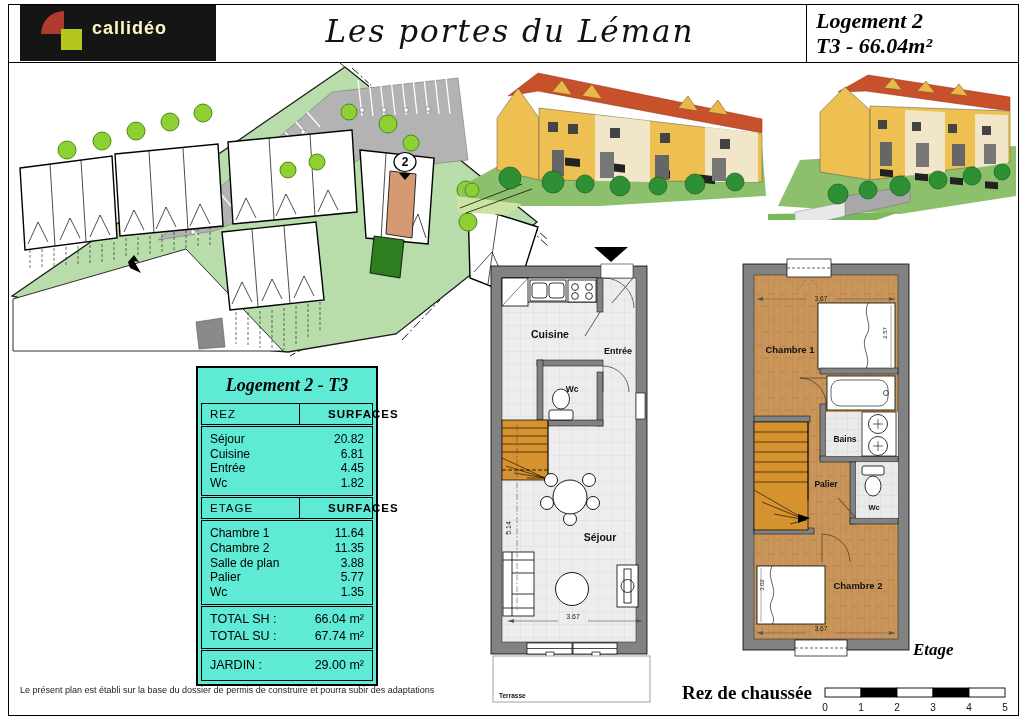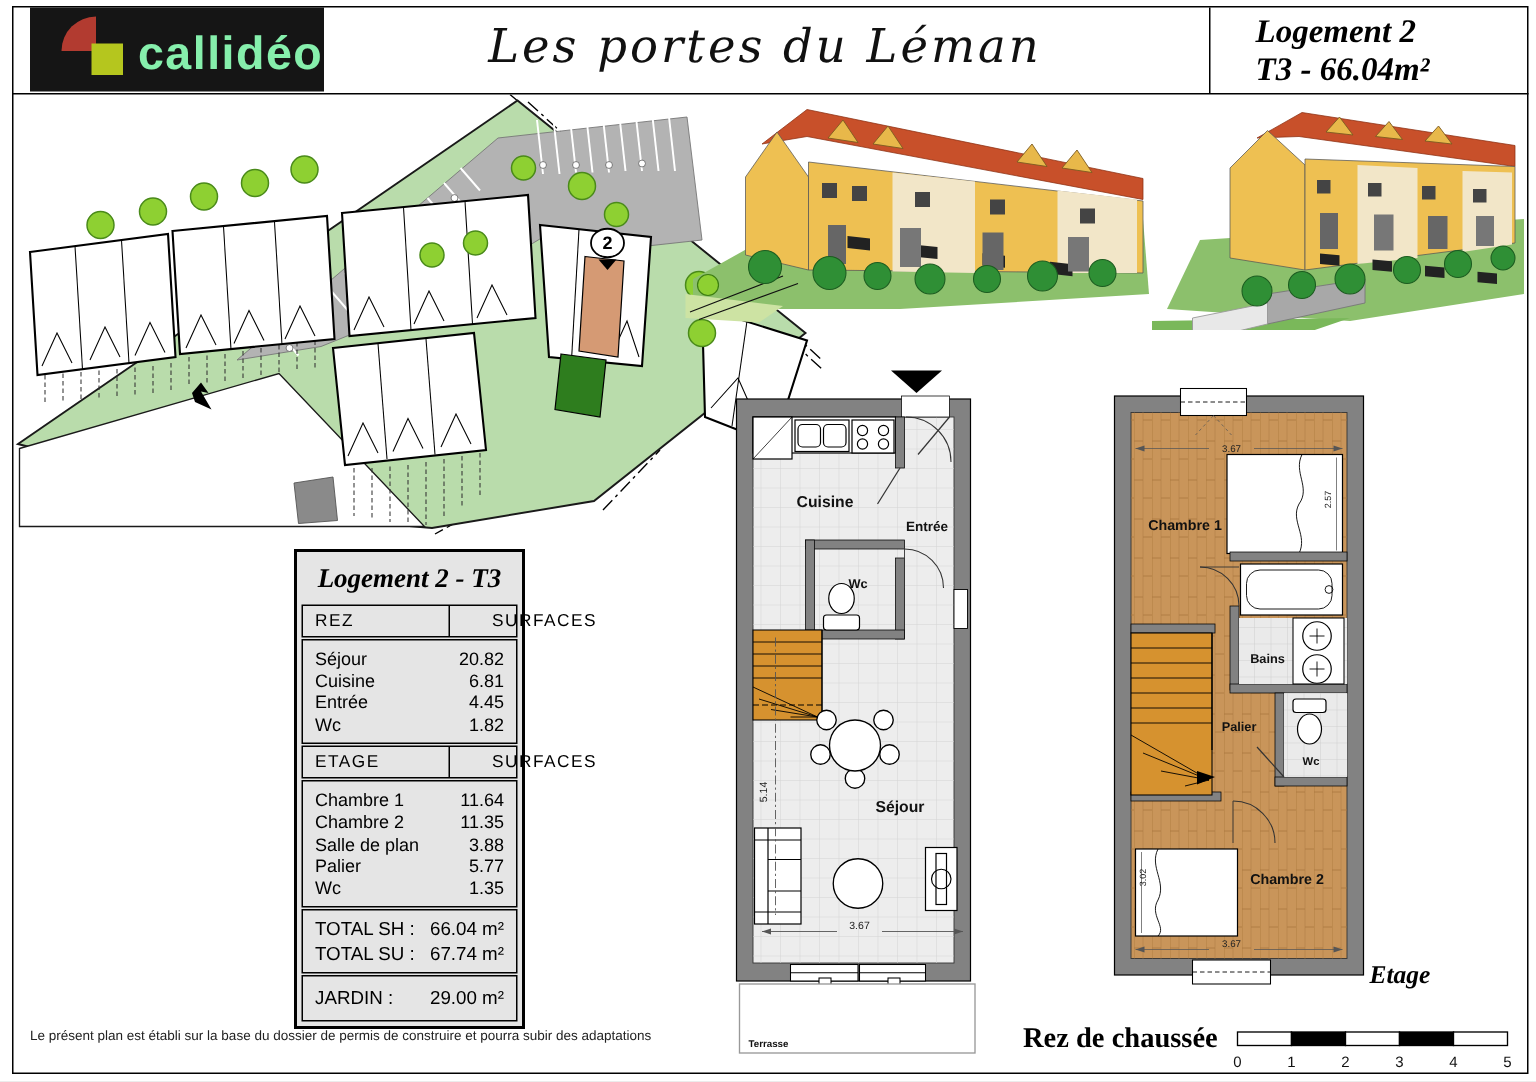--- a/index.html
+++ b/index.html
@@ -5,37 +5,37 @@
   html,body{margin:0;padding:0;background:#fff;}
   .page{position:relative;width:1024px;height:721px;background:#fff;overflow:hidden;
         font-family:"Liberation Sans",sans-serif;outline:1px solid #b5b5b5;}
   .frame{position:absolute;left:8px;top:4px;right:5px;bottom:5px;border:1px solid #000;}
   .hrule{position:absolute;left:8px;top:62px;right:5px;height:1px;background:#000;}
   
   .logo{position:absolute;left:20px;top:5px;width:196px;height:56px;background:#151515;}
   .logo-red{position:absolute;left:21px;top:6px;width:23px;height:23px;background:#b23b30;
             border-radius:100% 0 0 0;}
   .logo-green{position:absolute;left:41px;top:24px;width:21px;height:21px;background:#b5c61e;}
-  .logo-text{position:absolute;left:72px;top:13px;color:#86efac;font-weight:bold;font-size:31px;
+  .logo-text{position:absolute;left:72px;top:13px;color:#fef9c3;font-weight:bold;font-size:18px;
              letter-spacing:1px;font-family:"Liberation Sans",sans-serif;}
   .project-title{position:absolute;left:220px;top:13px;width:580px;text-align:center;
                  font-family:"DejaVu Serif",serif;font-style:italic;font-size:31px;color:#111;
                  letter-spacing:2px;}
   .hvline{position:absolute;left:806px;top:5px;width:1px;height:57px;background:#000;}
-  .unit-box{position:absolute;left:837px;top:8px;font-family:"Liberation Serif",serif;
+  .unit-box{position:absolute;left:816px;top:8px;font-family:"Liberation Serif",serif;
             font-weight:bold;font-style:italic;font-size:22px;line-height:25px;color:#000;}
   
-  .stable{position:absolute;left:196px;top:366px;width:154px;border:2px solid #000;
-          background:#e5e5e5;padding:2px;box-sizing:border-box;}
+  .stable{position:absolute;left:196px;top:366px;width:182px;border:2px solid #000;
+          background:#5eead4;padding:2px;box-sizing:border-box;}
   .stable .ttl{font-family:"Liberation Serif",serif;font-weight:bold;font-style:italic;
                font-size:18px;text-align:center;padding:5px 0 6px 0;}
   .sec{border:1px solid #000;margin:1px;}
   .sec-h{display:flex;font-size:11.5px;letter-spacing:1px;gap:18px;}
   .sec-h .c1{flex:0 0 98px;border-right:1px solid #000;padding:4px 0 4px 8px;box-sizing:border-box;}
-  .sec-h .c2{padding:4px 0 4px 10px;}
+  .sec-h .c2{padding:4px 0 4px 10px;font-weight:bold;}
   .sec-r{padding:5px 8px 5px 8px;}
   .trow{display:flex;justify-content:space-between;font-size:12px;line-height:14.6px;}
   .sec-t{padding:4px 8px;}
   .sec-t .trow{line-height:16.5px;font-size:12.5px;}
   .sec-j{padding:7px 8px;}
   .sec-j .trow{font-size:12.5px;}
   
   .cap-rdc{position:absolute;left:682px;top:682px;font-family:"Liberation Serif",serif;
            font-weight:bold;font-size:19px;}
   .cap-etage{position:absolute;left:913px;top:640px;font-family:"Liberation Serif",serif;

